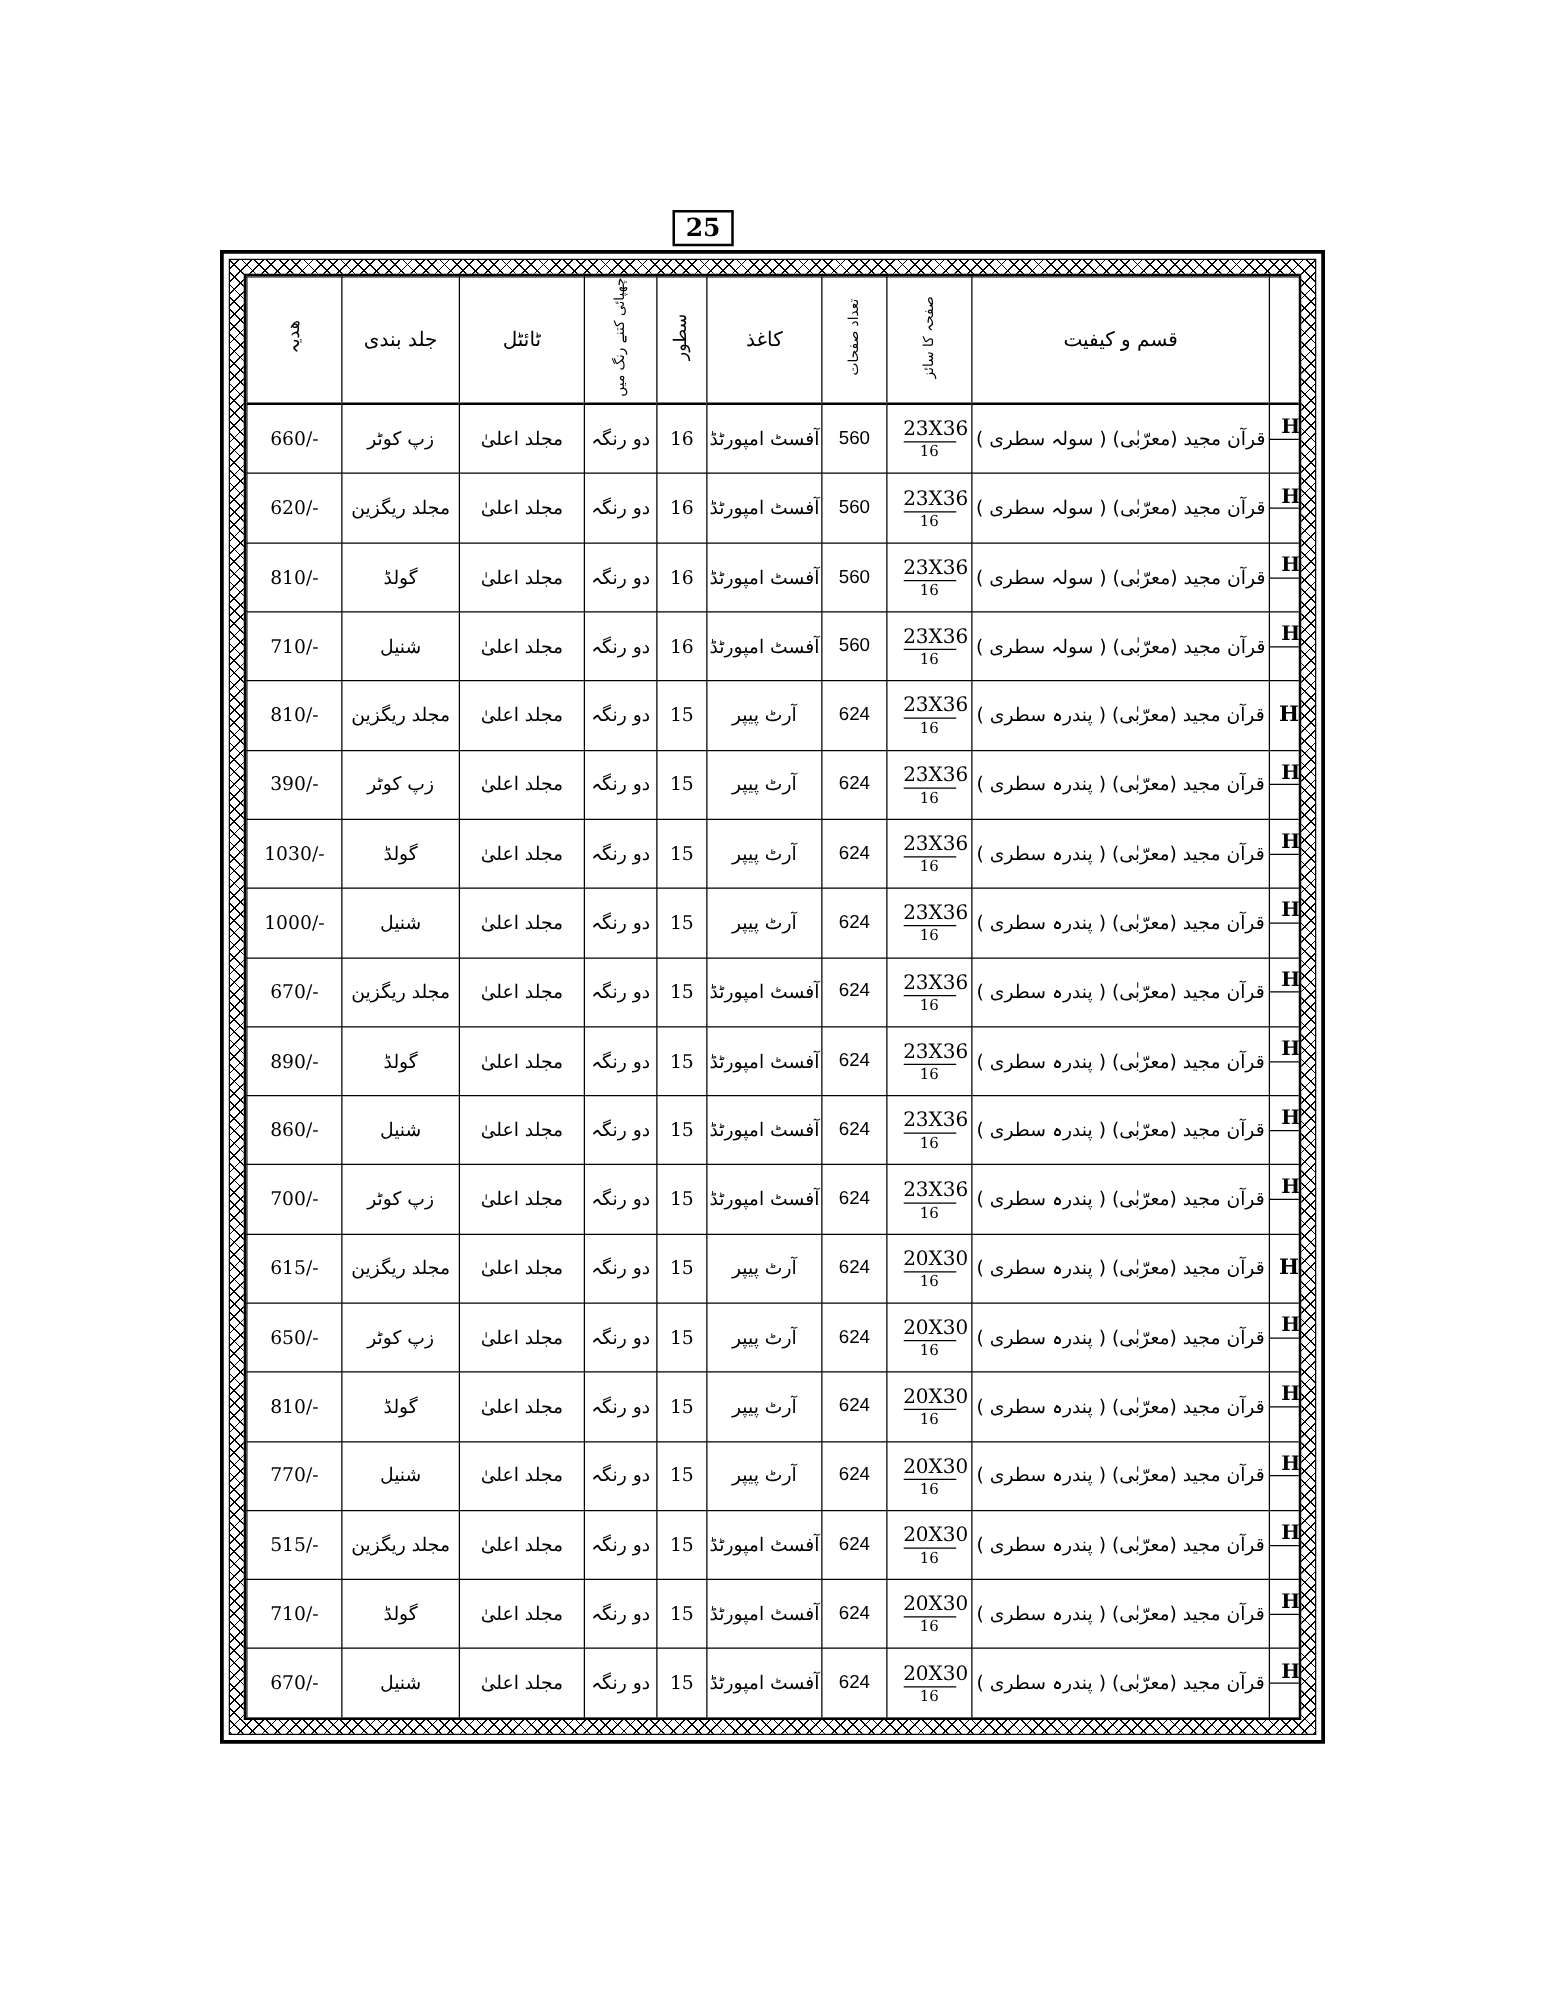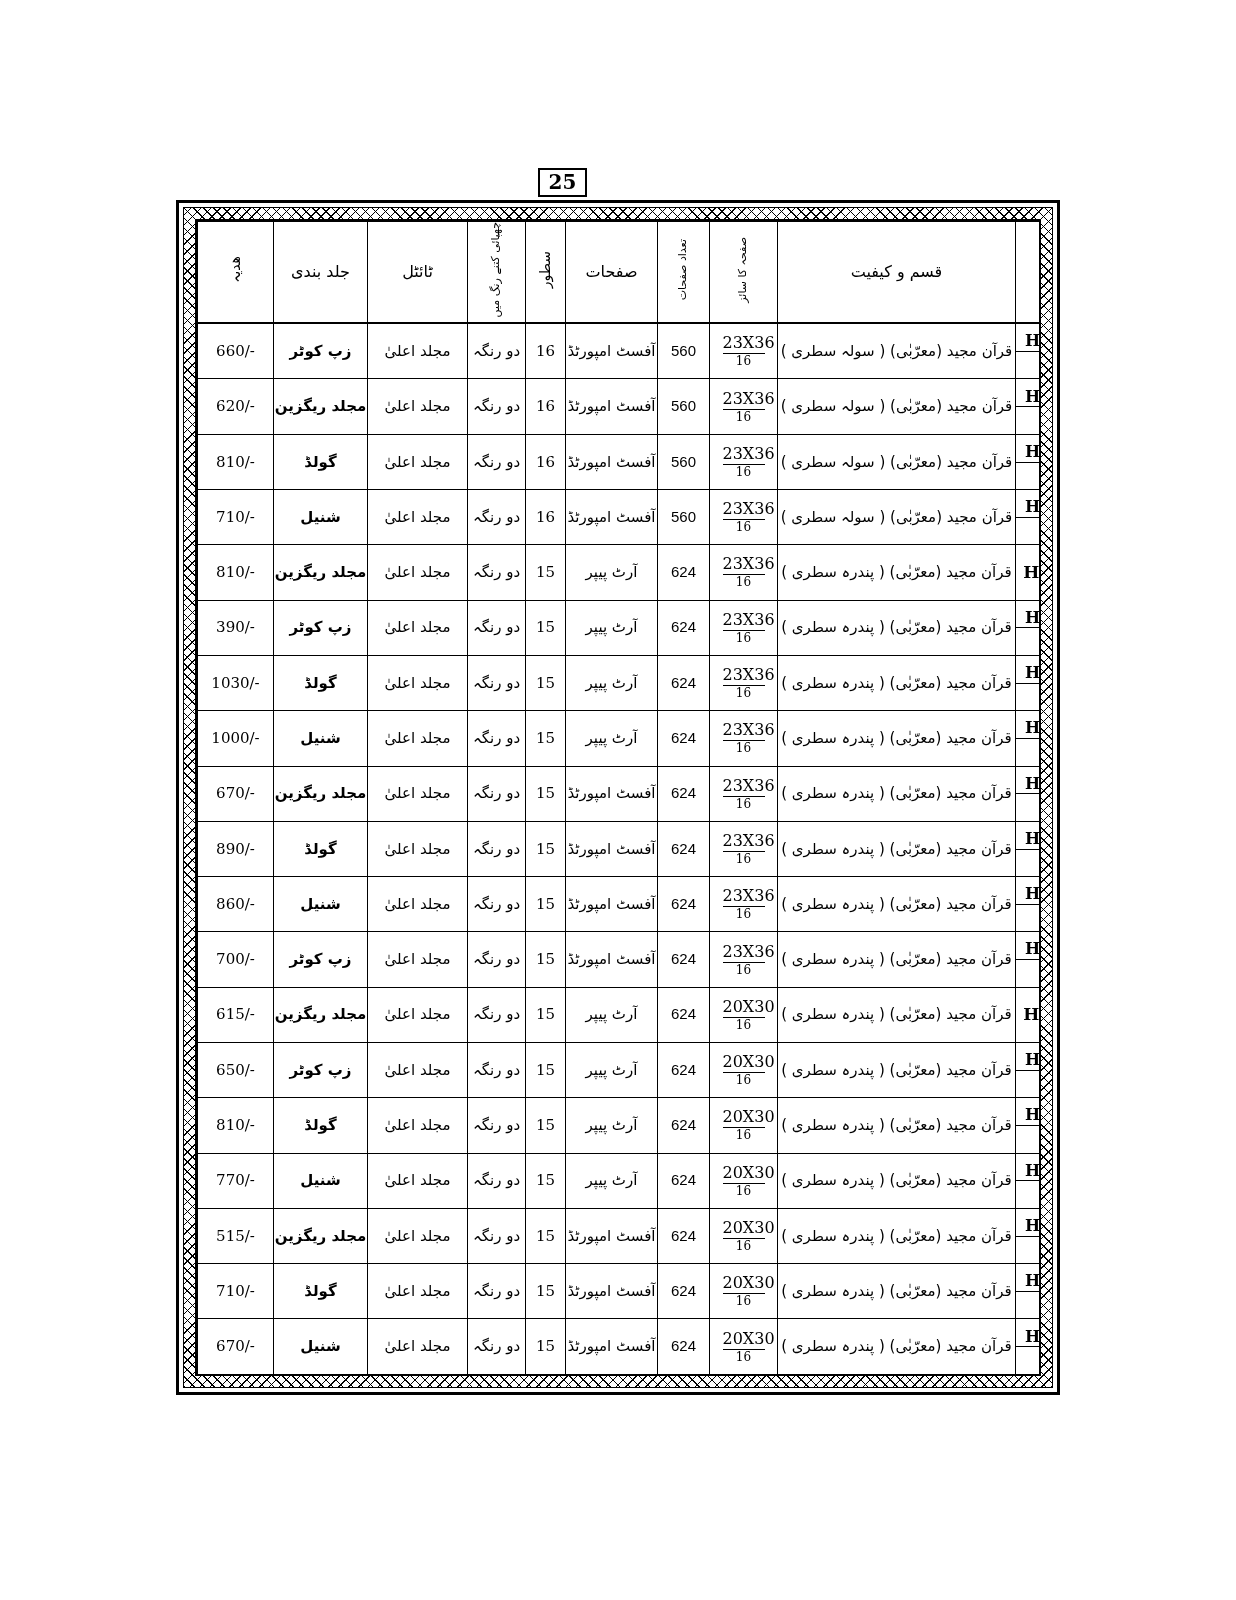--- a/index.html
+++ b/index.html
@@ -186,21 +186,21 @@
     font-size: 15px;
     white-space: nowrap;
   }
   .lines-cell {
     font-family: "DejaVu Serif", serif;
     font-size: 17px;
     direction: ltr;
   }
   .color-cell { font-size: 15px; }
   .title-cell { font-size: 16px; }
-  .bind-cell  { font-size: 15px; white-space: nowrap; font-weight: bold; }
+  .bind-cell  { font-size: 15px; white-space: nowrap; }
   .price-cell {
     font-family: "DejaVu Serif", serif;
     font-size: 17px;
     direction: ltr;
   }
 </style>
 </head>
 <body>
 
 <div class="page">
@@ -234,21 +234,21 @@
               <th>
                 <span class="urdu hdr-h">قسم و کیفیت</span>
               </th>
               <th>
                 <span class="urdu hdr-small-stack">صفحہ کا سائز</span>
               </th>
               <th>
                 <span class="urdu hdr-small-stack">تعداد صفحات</span>
               </th>
               <th>
-                <span class="urdu hdr-h">صفحات</span>
+                <span class="urdu hdr-h">کاغذ</span>
               </th>
               <th>
                 <span class="urdu hdr-vert">سطور</span>
               </th>
               <th>
                 <span class="urdu hdr-small-stack">چھپائی کتنے رنگ میں</span>
               </th>
               <th>
                 <span class="urdu hdr-h">ٹائٹل</span>
               </th>

